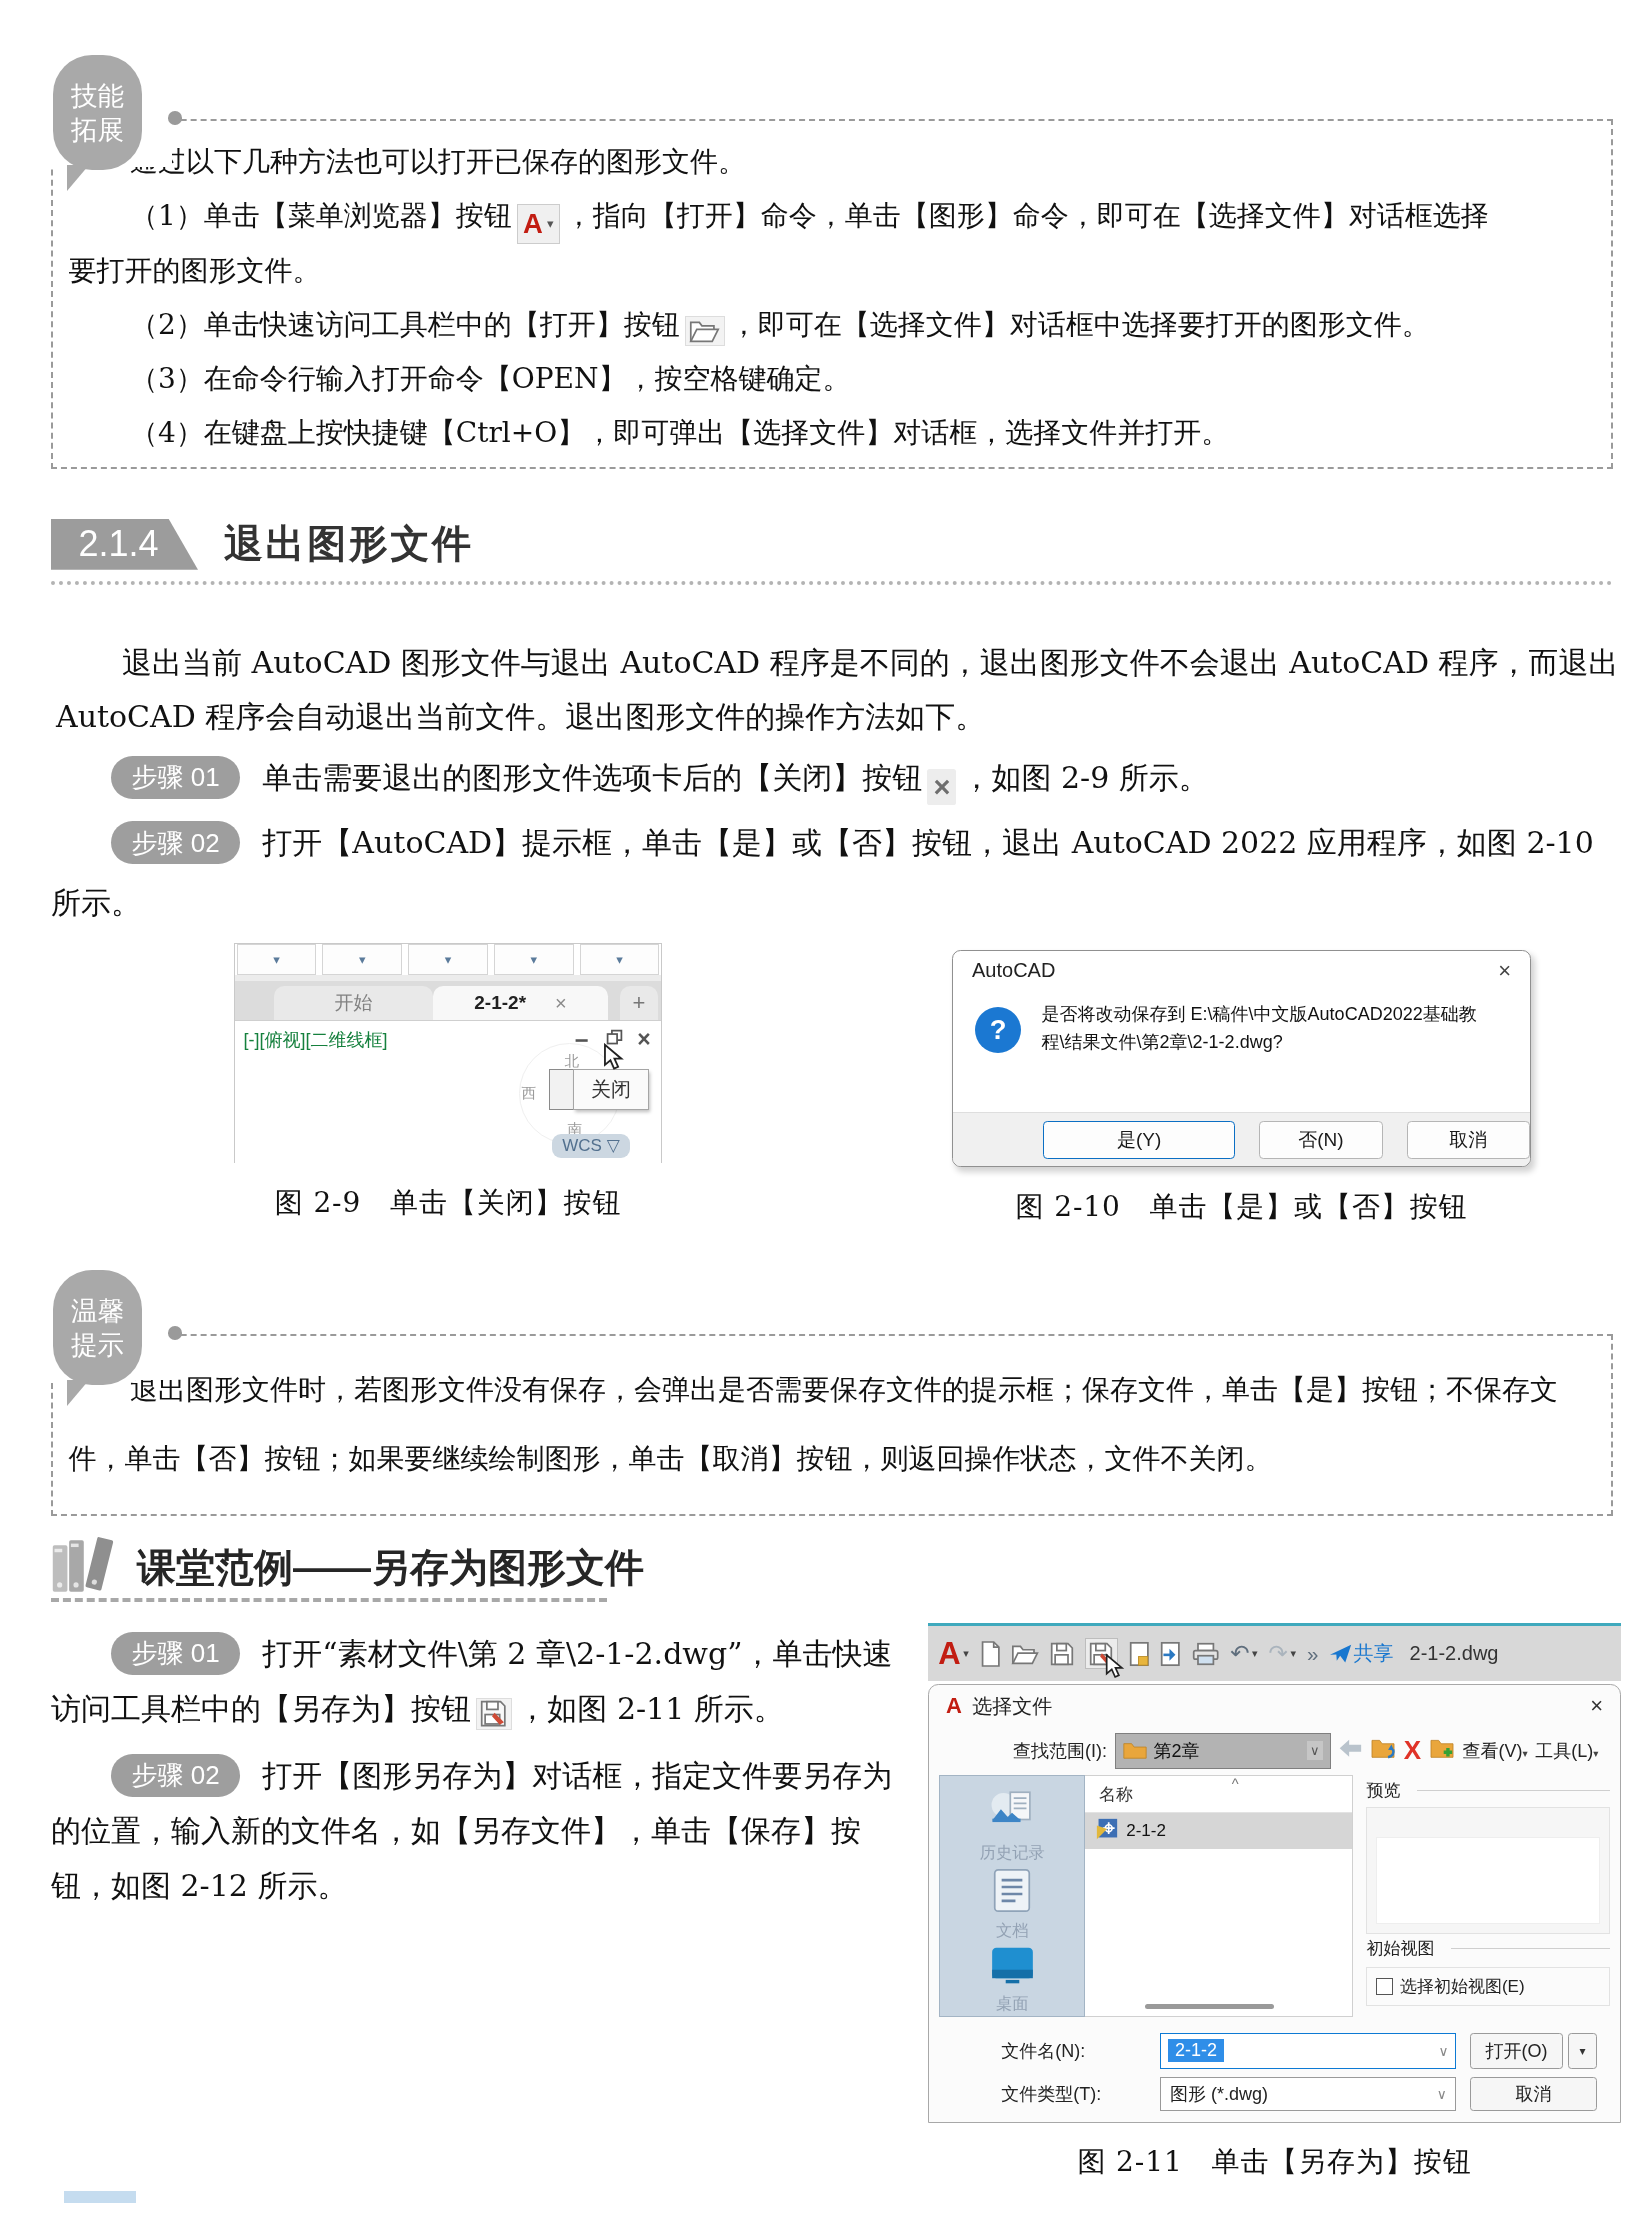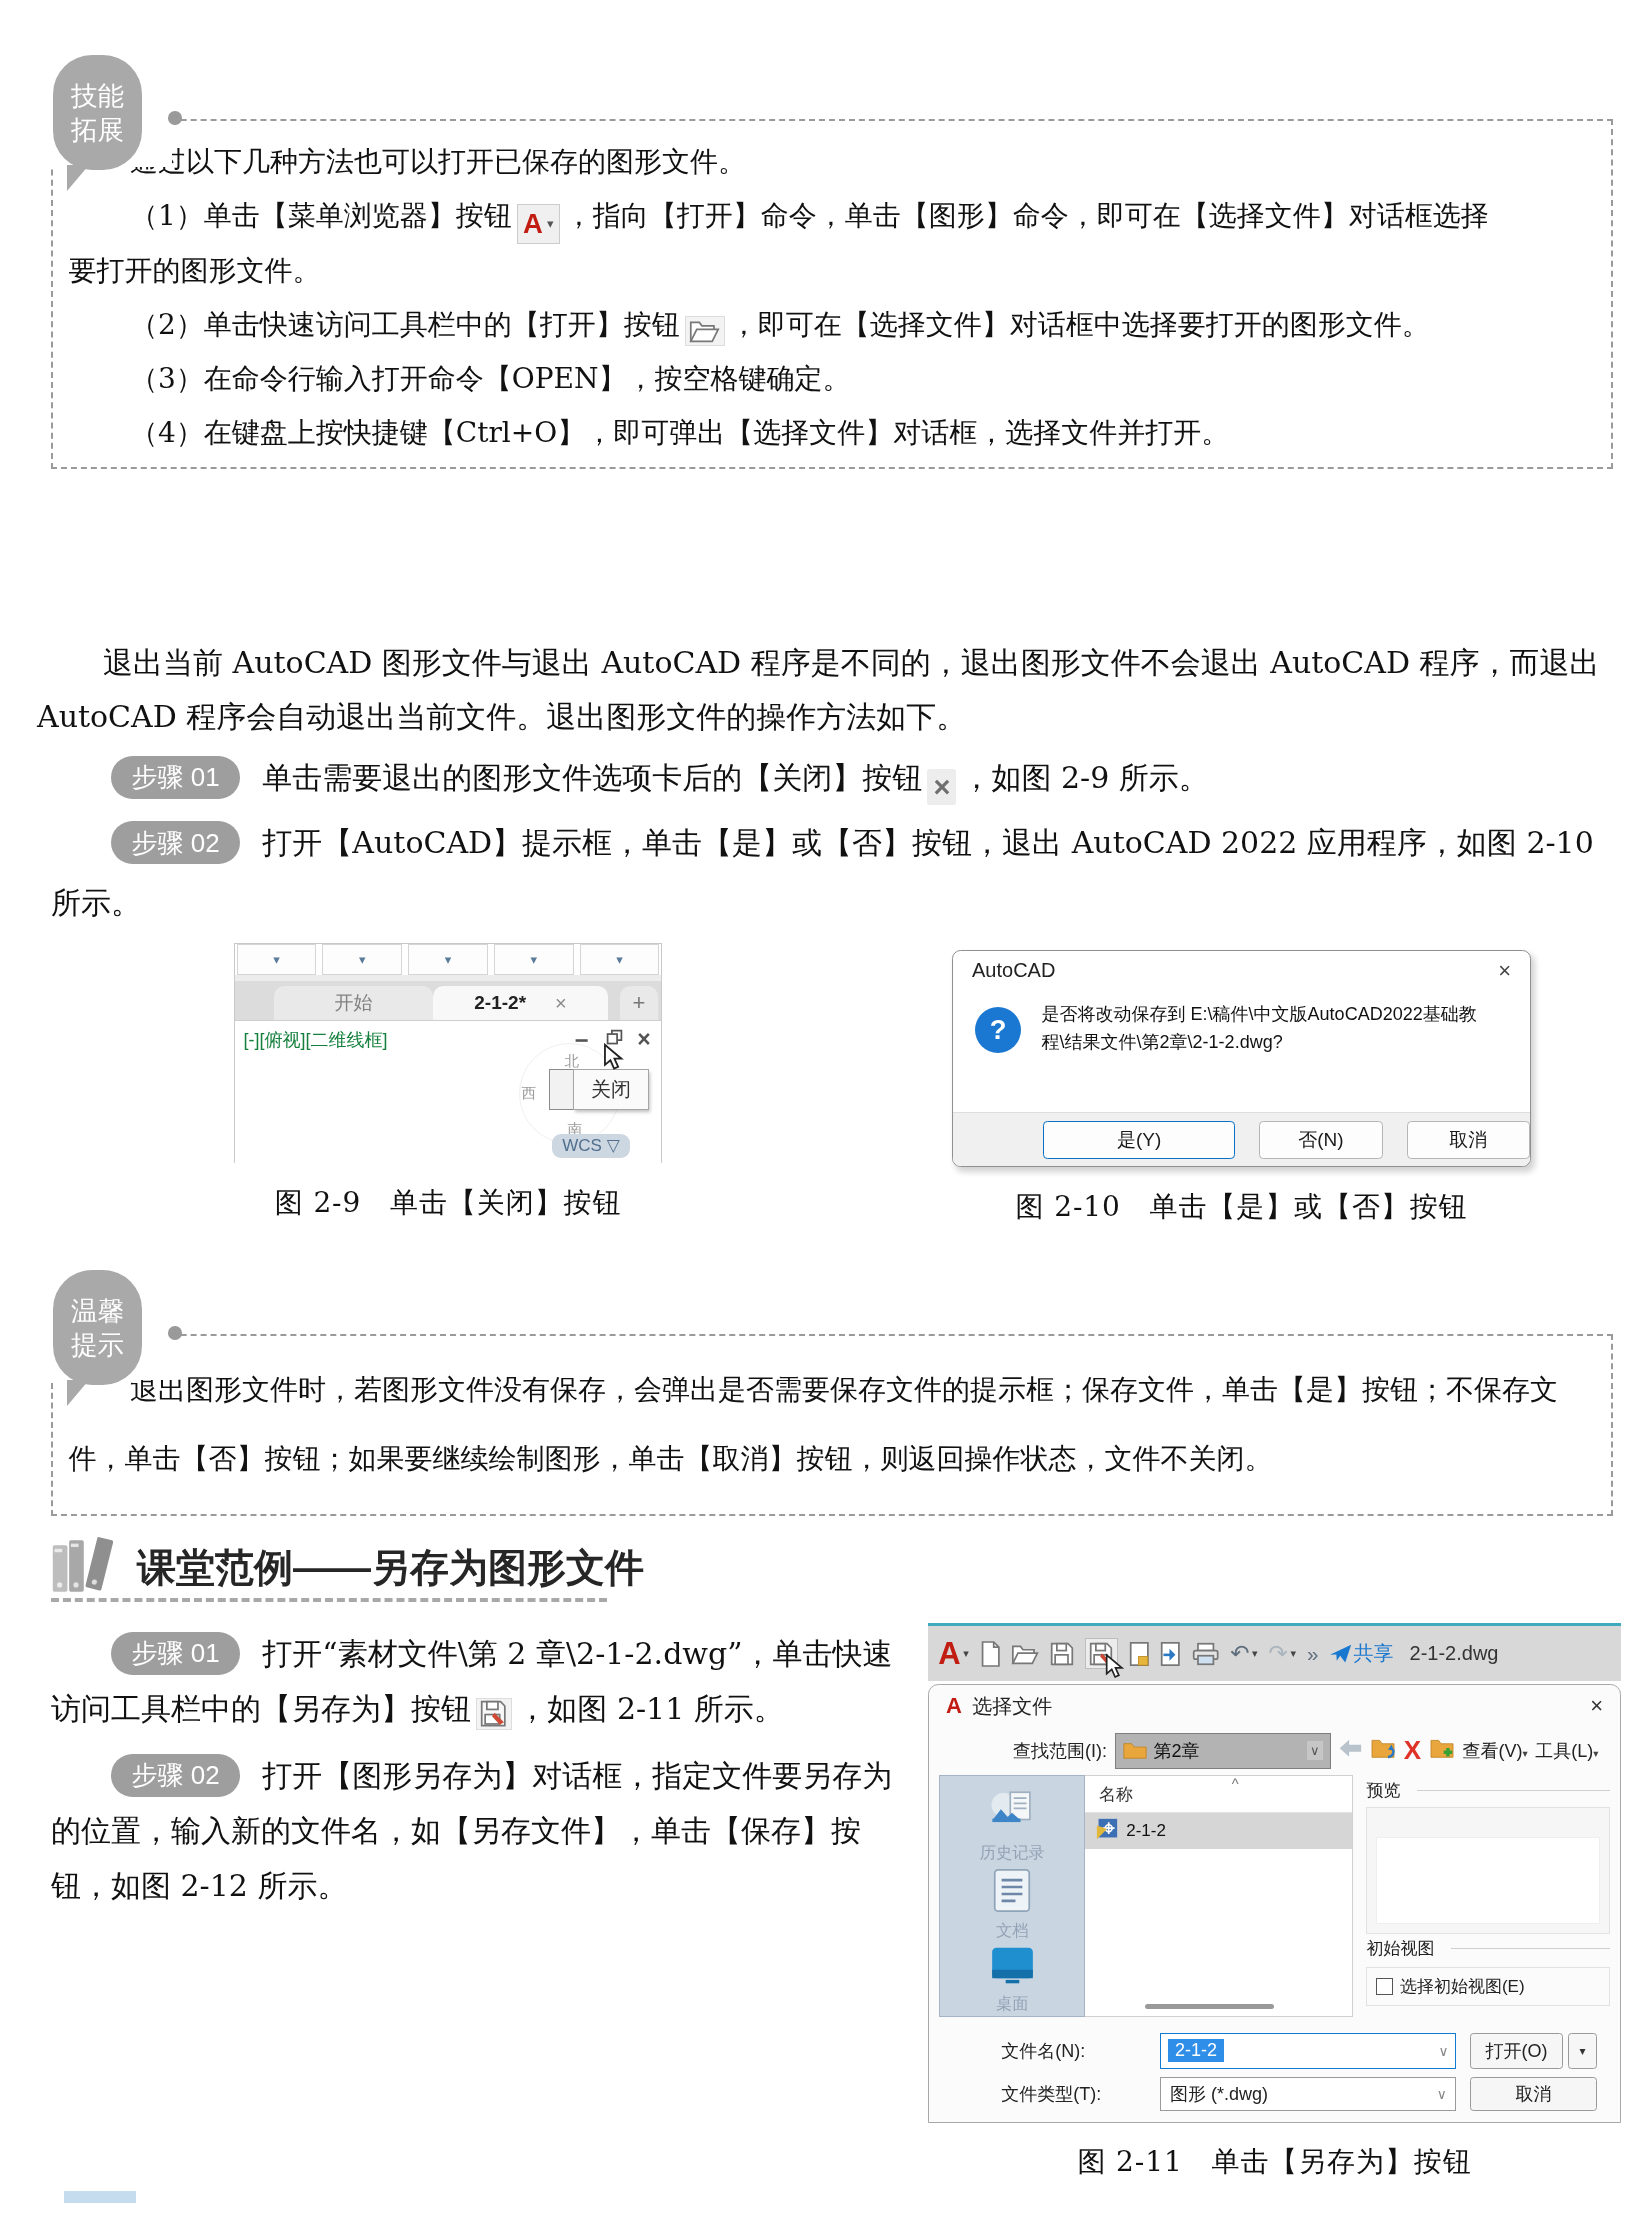--- a/index.html
+++ b/index.html
@@ -187,22 +187,26 @@
       <p class="tip-indent">（4）在键盘上按快捷键【Ctrl+O】，即可弹出【选择文件】对话框，选择文件并打开。</p>
     </div>
   </section>
   <div class="patch" style="left:43px;top:105px;width:129px;height:62px;"></div>
   <div class="dot" style="left:168px;top:111px;"></div>
   <div class="bubble" style="left:53px;top:55px;">
     <span>技能</span>
     <span>拓展</span>
   </div>
 
-
-  <p class="body-para" style="left:37px;top:636px;width:1564px;">退出当前 AutoCAD 图形文件与退出 AutoCAD 程序是不同的，退出图形文件不会退出 AutoCAD 程序，而退出 AutoCAD 程序会自动退出当前文件。退出图形文件的操作方法如下。</p>
+  <div class="sec-header" style="left:51px;top:518px;width:1562px;height:67px;">
+    <div class="sec-num">2.1.4</div>
+    <div class="sec-title">退出图形文件</div>
+  </div>
+
+  <p class="body-para" style="left:56px;top:636px;width:1564px;">退出当前 AutoCAD 图形文件与退出 AutoCAD 程序是不同的，退出图形文件不会退出 AutoCAD 程序，而退出 AutoCAD 程序会自动退出当前文件。退出图形文件的操作方法如下。</p>
 
   <div class="steps" style="left:51px;top:748px;width:1571px;">
     <p><span class="badge">步骤 01</span><span>单击需要退出的图形文件选项卡后的【关闭】按钮</span><span class="iico icon-x">×</span><span>，如图 2-9 所示。</span></p>
     <p><span class="badge">步骤 02</span><span>打开【AutoCAD】提示框，单击【是】或【否】按钮，退出 AutoCAD 2022 应用程序，如图 2-10 所示。</span></p>
   </div>
 
   <figure class="figure" style="left:234px;top:943px;width:428px;margin:0;">
     <div class="f9">
       <div class="f9-arrows">
         <div class="f9-cell">▾</div>

